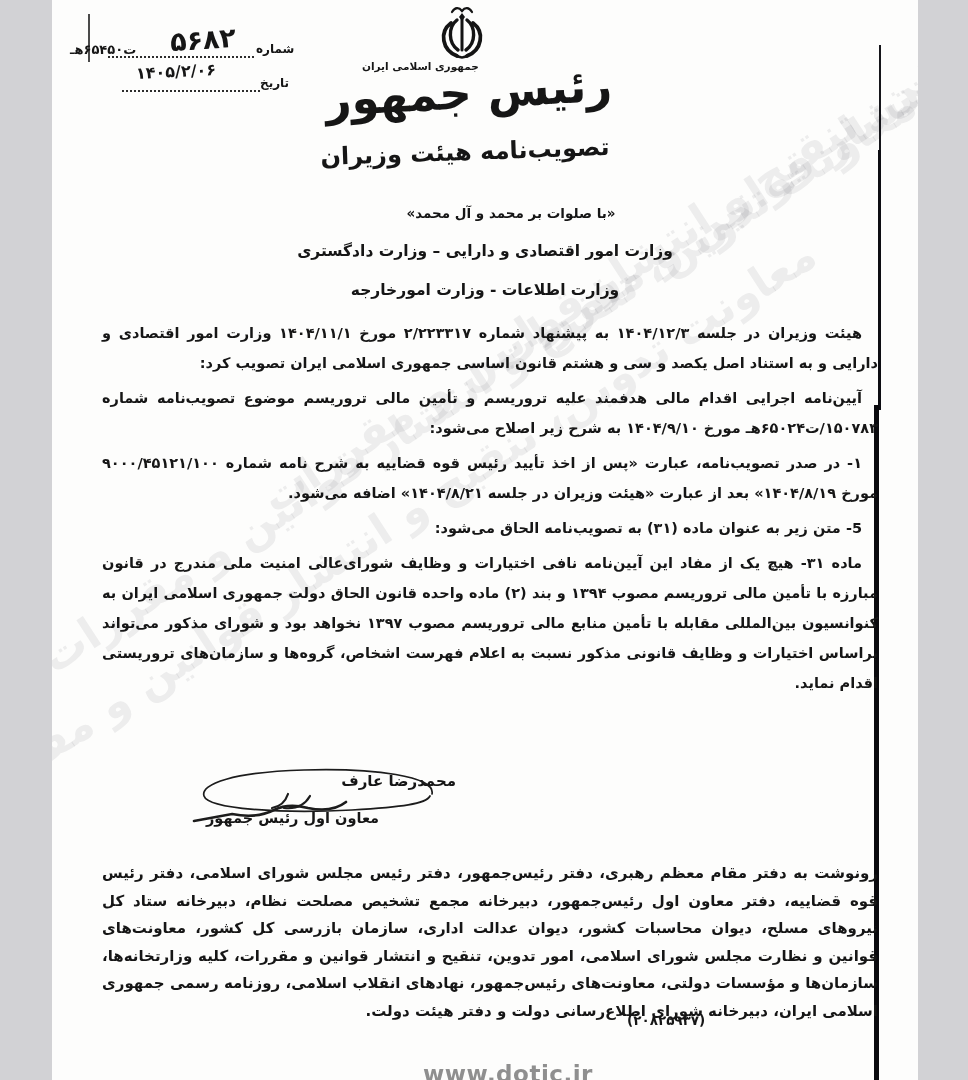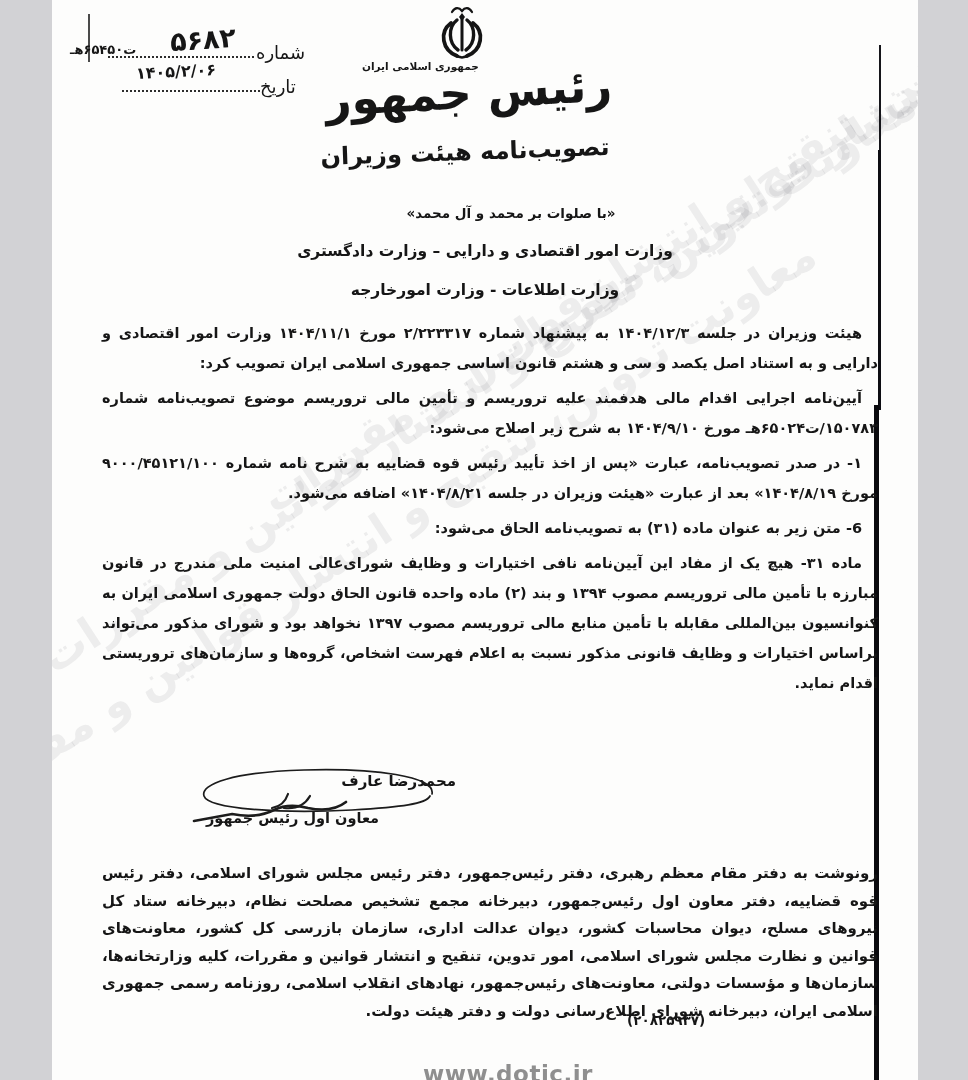--- a/index.html
+++ b/index.html
@@ -8,21 +8,21 @@
   .abs{position:absolute;}
   .rtl{direction:rtl;unicode-bidi:plaintext;}
   
   .edge1{left:827px;top:45px;width:2px;height:110px;background:#15151a;}
   .edge2{left:826px;top:150px;width:3px;height:260px;background:#0d0d12;}
   .edge3{left:822px;top:405px;width:5px;height:675px;background:#0a0a0e;}
   .fold{left:36px;top:14px;width:2px;height:48px;background:#4a4a4a;}
   .wm{font-size:44px;font-weight:bold;color:rgba(45,45,55,0.075);white-space:nowrap;
       transform:rotate(-33deg);transform-origin:left top;pointer-events:none;}
   
-  .ref-label{font-size:18px;font-weight:normal;}
+  .ref-label{font-size:12px;font-weight:bold;}
   .dots{border-bottom:2px dotted #2c2c2c;height:14px;}
   .hand{font-weight:bold;white-space:nowrap;}
   
   .country{font-size:10.5px;font-weight:bold;text-align:left;letter-spacing:0.5px;}
   .office{font-size:45px;font-weight:bold;text-align:center;transform:rotate(-3deg);white-space:nowrap;}
   .doctype{font-size:24px;font-weight:bold;text-align:center;transform:rotate(-2deg);white-space:nowrap;}
   .small-center{font-size:13px;font-weight:bold;text-align:center;white-space:nowrap;}
   
   .ministries{left:0;top:232px;width:866px;text-align:center;font-size:15.5px;font-weight:bold;line-height:39px;direction:rtl;}
   
@@ -82,21 +82,21 @@
 
   <div class="abs ministries">
     <div>وزارت امور اقتصادی و دارایی – وزارت دادگستری</div>
     <div>وزارت اطلاعات - وزارت امورخارجه</div>
   </div>
 
   <div class="abs bodytext">
     <div class="para">هیئت وزیران در جلسه ۱۴۰۴/۱۲/۳ به پیشنهاد شماره ۲/۲۲۳۳۱۷ مورخ ۱۴۰۴/۱۱/۱ وزارت امور اقتصادی و دارایی و به استناد اصل یکصد و سی و هشتم قانون اساسی جمهوری اسلامی ایران تصویب کرد:</div>
     <div class="para">آیین‌نامه اجرایی اقدام مالی هدفمند علیه تروریسم و تأمین مالی تروریسم موضوع تصویب‌نامه شماره ۱۵۰۷۸۳/ت۶۵۰۲۴هـ مورخ ۱۴۰۴/۹/۱۰ به شرح زیر اصلاح می‌شود:</div>
     <div class="para">۱- در صدر تصویب‌نامه، عبارت «پس از اخذ تأیید رئیس قوه قضاییه به شرح نامه شماره ۹۰۰۰/۴۵۱۲۱/۱۰۰ مورخ ۱۴۰۴/۸/۱۹» بعد از عبارت «هیئت وزیران در جلسه ۱۴۰۴/۸/۲۱» اضافه می‌شود.</div>
-    <div class="para">6- متن زیر به عنوان ماده (۳۱) به تصویب‌نامه الحاق می‌شود:</div>
+    <div class="para">5- متن زیر به عنوان ماده (۳۱) به تصویب‌نامه الحاق می‌شود:</div>
     <div class="para">ماده ۳۱- هیچ یک از مفاد این آیین‌نامه نافی اختیارات و وظایف شورای‌عالی امنیت ملی مندرج در قانون مبارزه با تأمین مالی تروریسم مصوب ۱۳۹۴ و بند (۲) ماده واحده قانون الحاق دولت جمهوری اسلامی ایران به کنوانسیون بین‌المللی مقابله با تأمین منابع مالی تروریسم مصوب ۱۳۹۷ نخواهد بود و شورای مذکور می‌تواند براساس اختیارات و وظایف قانونی مذکور نسبت به اعلام فهرست اشخاص، گروه‌ها و سازمان‌های تروریستی اقدام نماید.</div>
   </div>
 
   <div class="abs sig">
     <div class="sig-name">محمدرضا عارف</div>
     <div class="sig-title">معاون اول رئیس جمهور</div>
     <svg class="sig-svg" width="312" height="90" viewBox="0 0 312 90" fill="none" stroke="#1c1c1c" stroke-linecap="round">
       <path d="M272,32 C276,14 214,6 144,8 C74,10 40,22 44,34 C48,47 122,52 192,48 C242,45 266,42 270,34" stroke-width="1.7"></path>
       <path d="M186,40 q-14,11 -38,6 q-20,-5 -34,2 q-18,9 -42,4 l-38,7" stroke-width="2.6"></path>
       <path d="M150,34 q-8,14 -26,12 M128,32 q-4,12 -16,14" stroke-width="2.2"></path>

